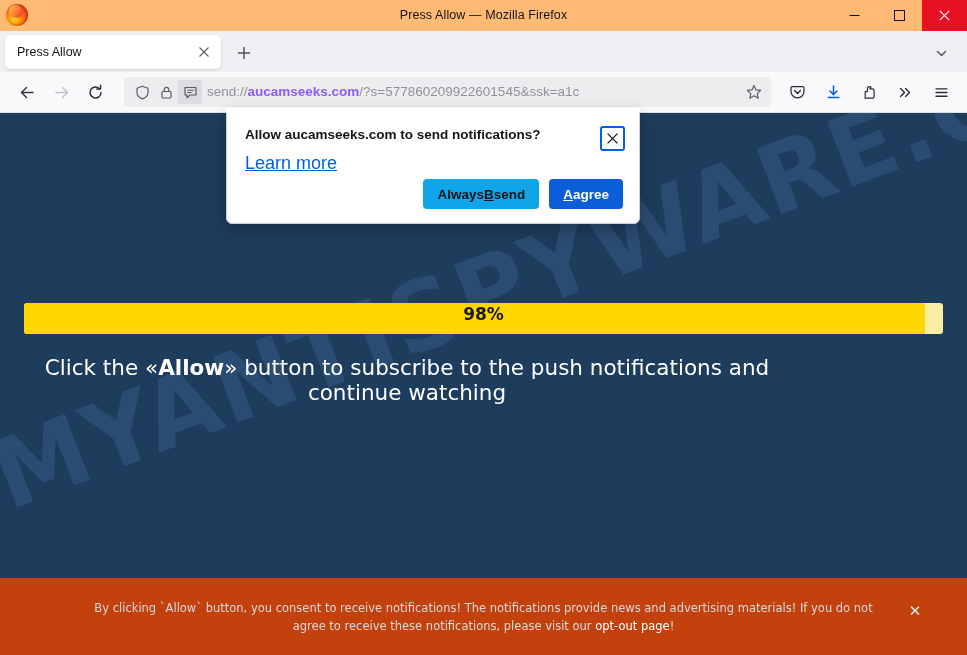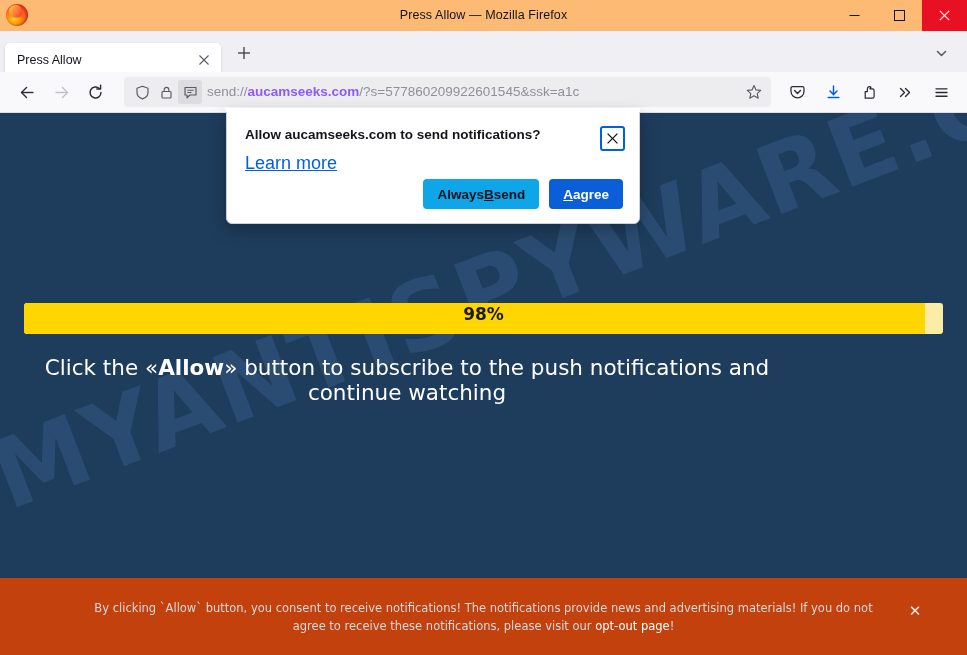--- a/index.html
+++ b/index.html
@@ -43,21 +43,21 @@
   }
   .win-btn.close { background: #e81123; color: #fff; }
   .win-btn svg { display: block; }
 
   
   .tabstrip {
     position: absolute; left: 0; top: 31px; width: 967px; height: 41px;
     background: #f0f0f4;
   }
   .tab {
-    position: absolute; left: 5px; top: 12px; width: 216px; height: 34px;
+    position: absolute; left: 5px; top: 4px; width: 216px; height: 34px;
     background: #ffffff; border-radius: 5px;
     box-shadow: 0 1px 3px rgba(0,0,0,.12);
     display: flex; align-items: center; padding: 0 6px 0 12px;
   }
   .tab-title {
     flex: 1; font-size: 12.5px; color: #15141a;
     white-space: nowrap; overflow: hidden; text-overflow: ellipsis;
   }
   .tab-close {
     width: 22px; height: 22px; border-radius: 4px;

